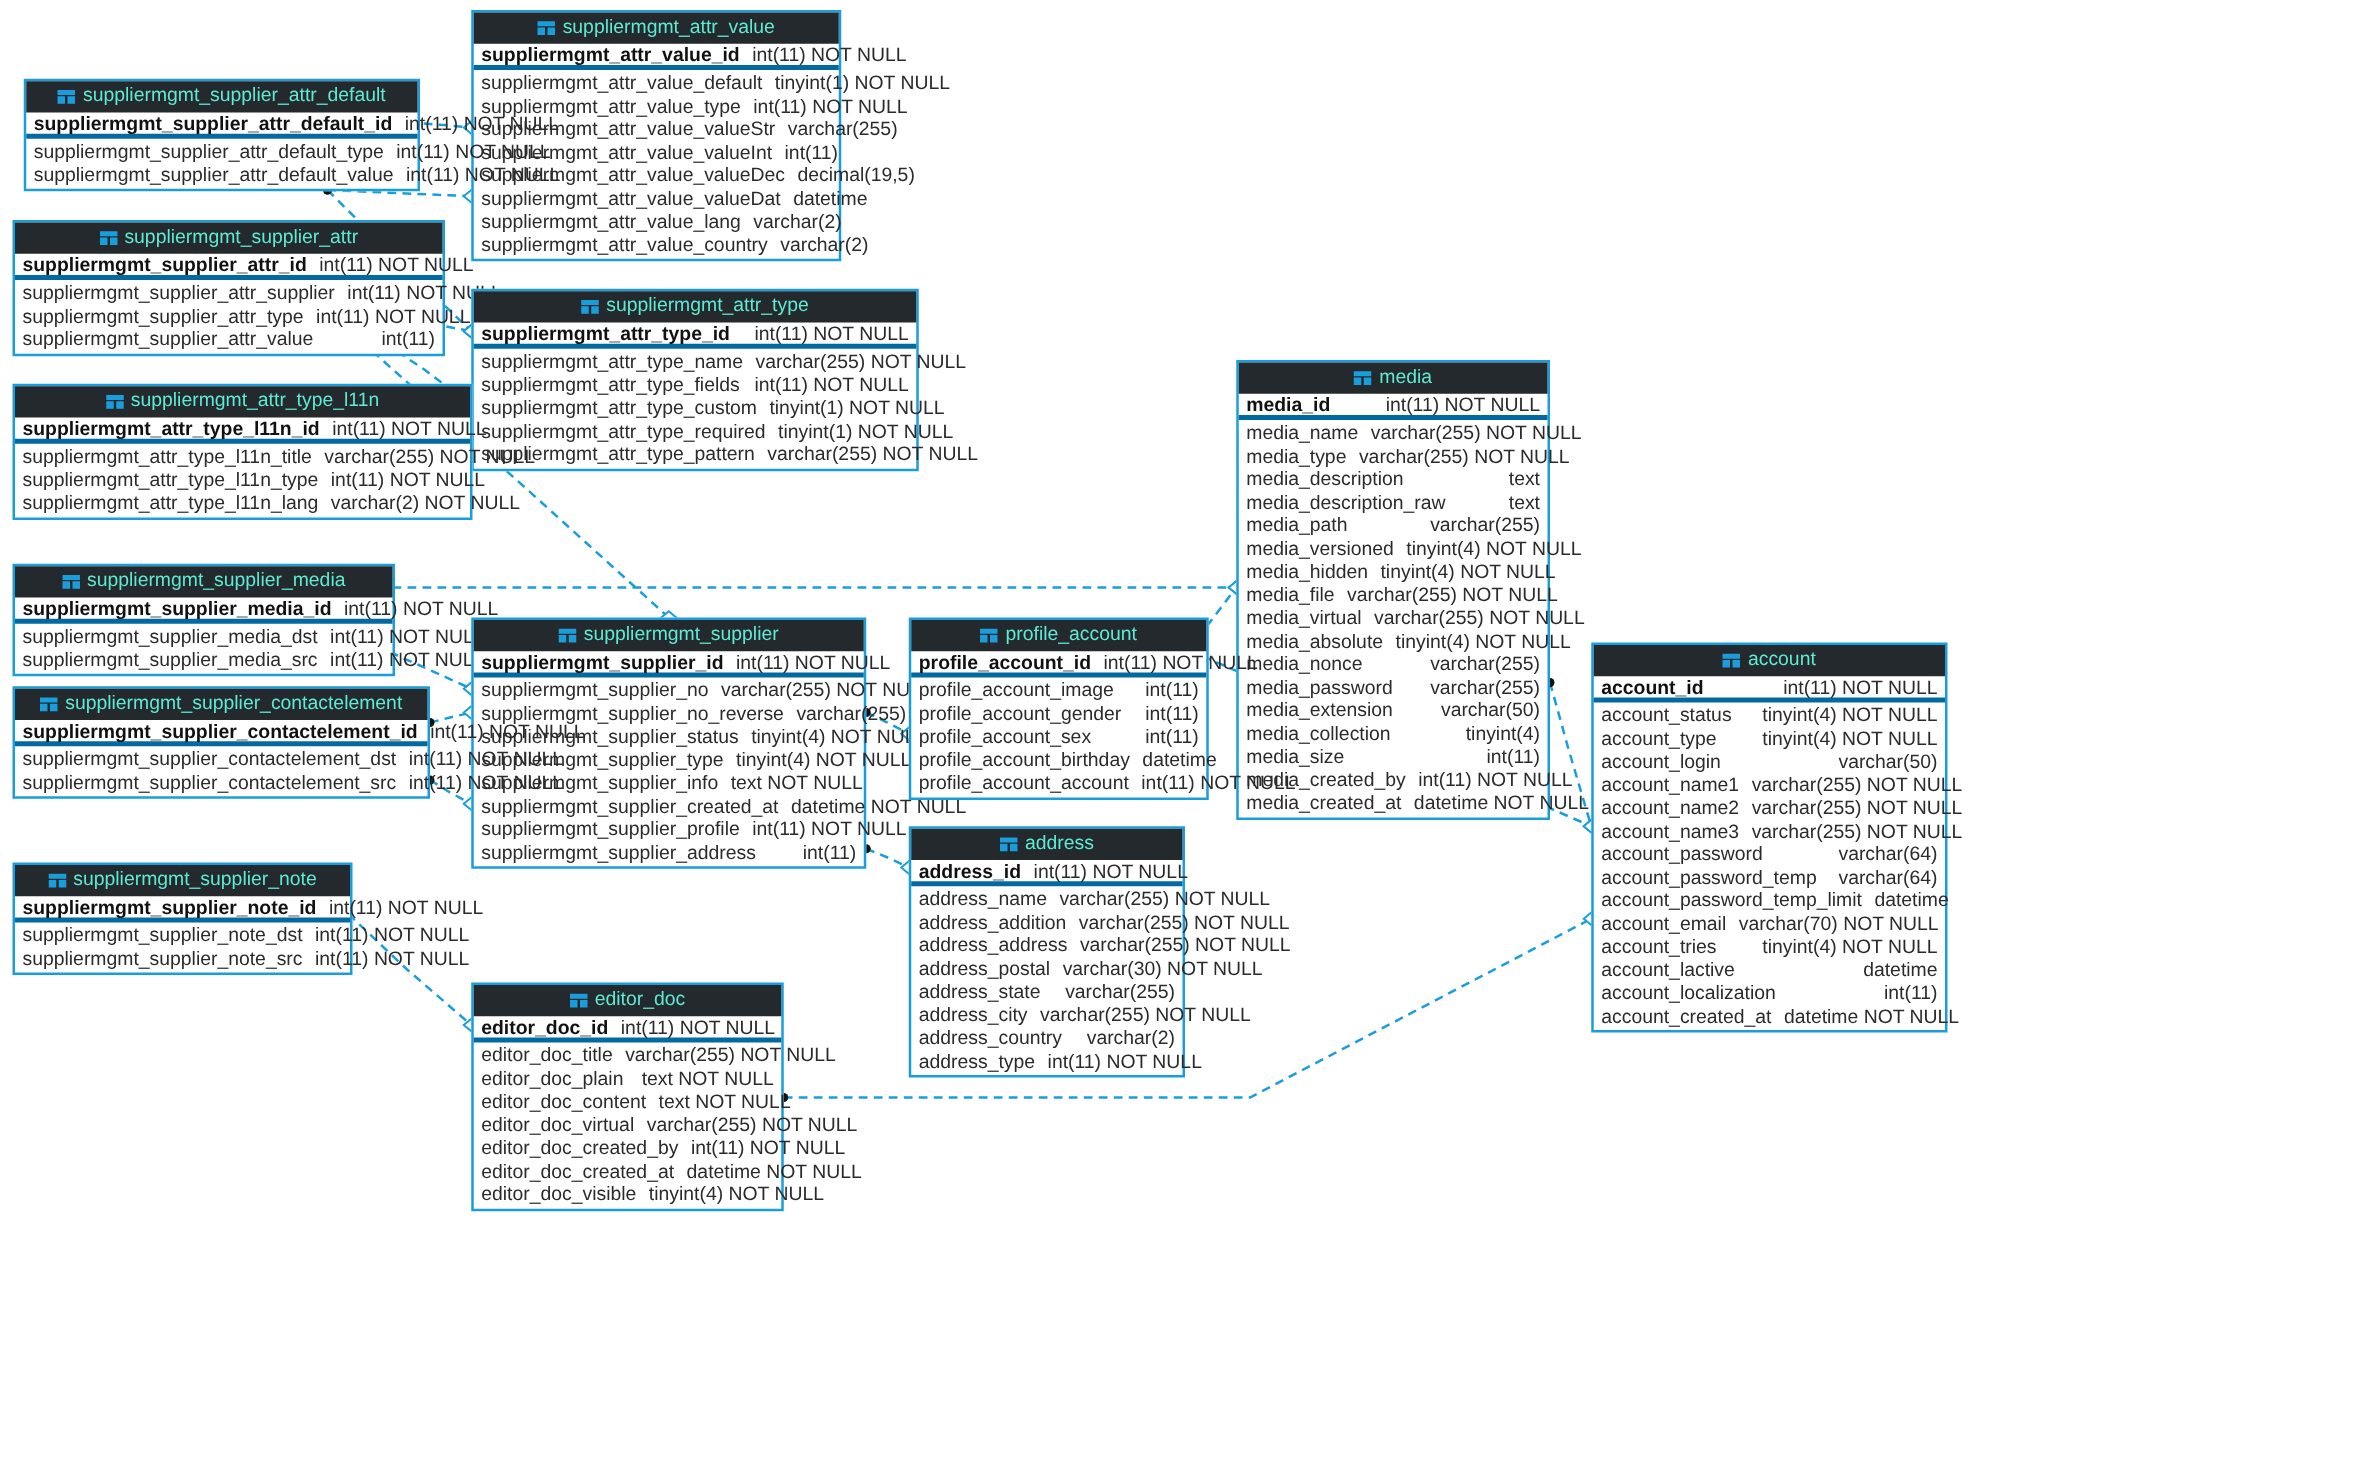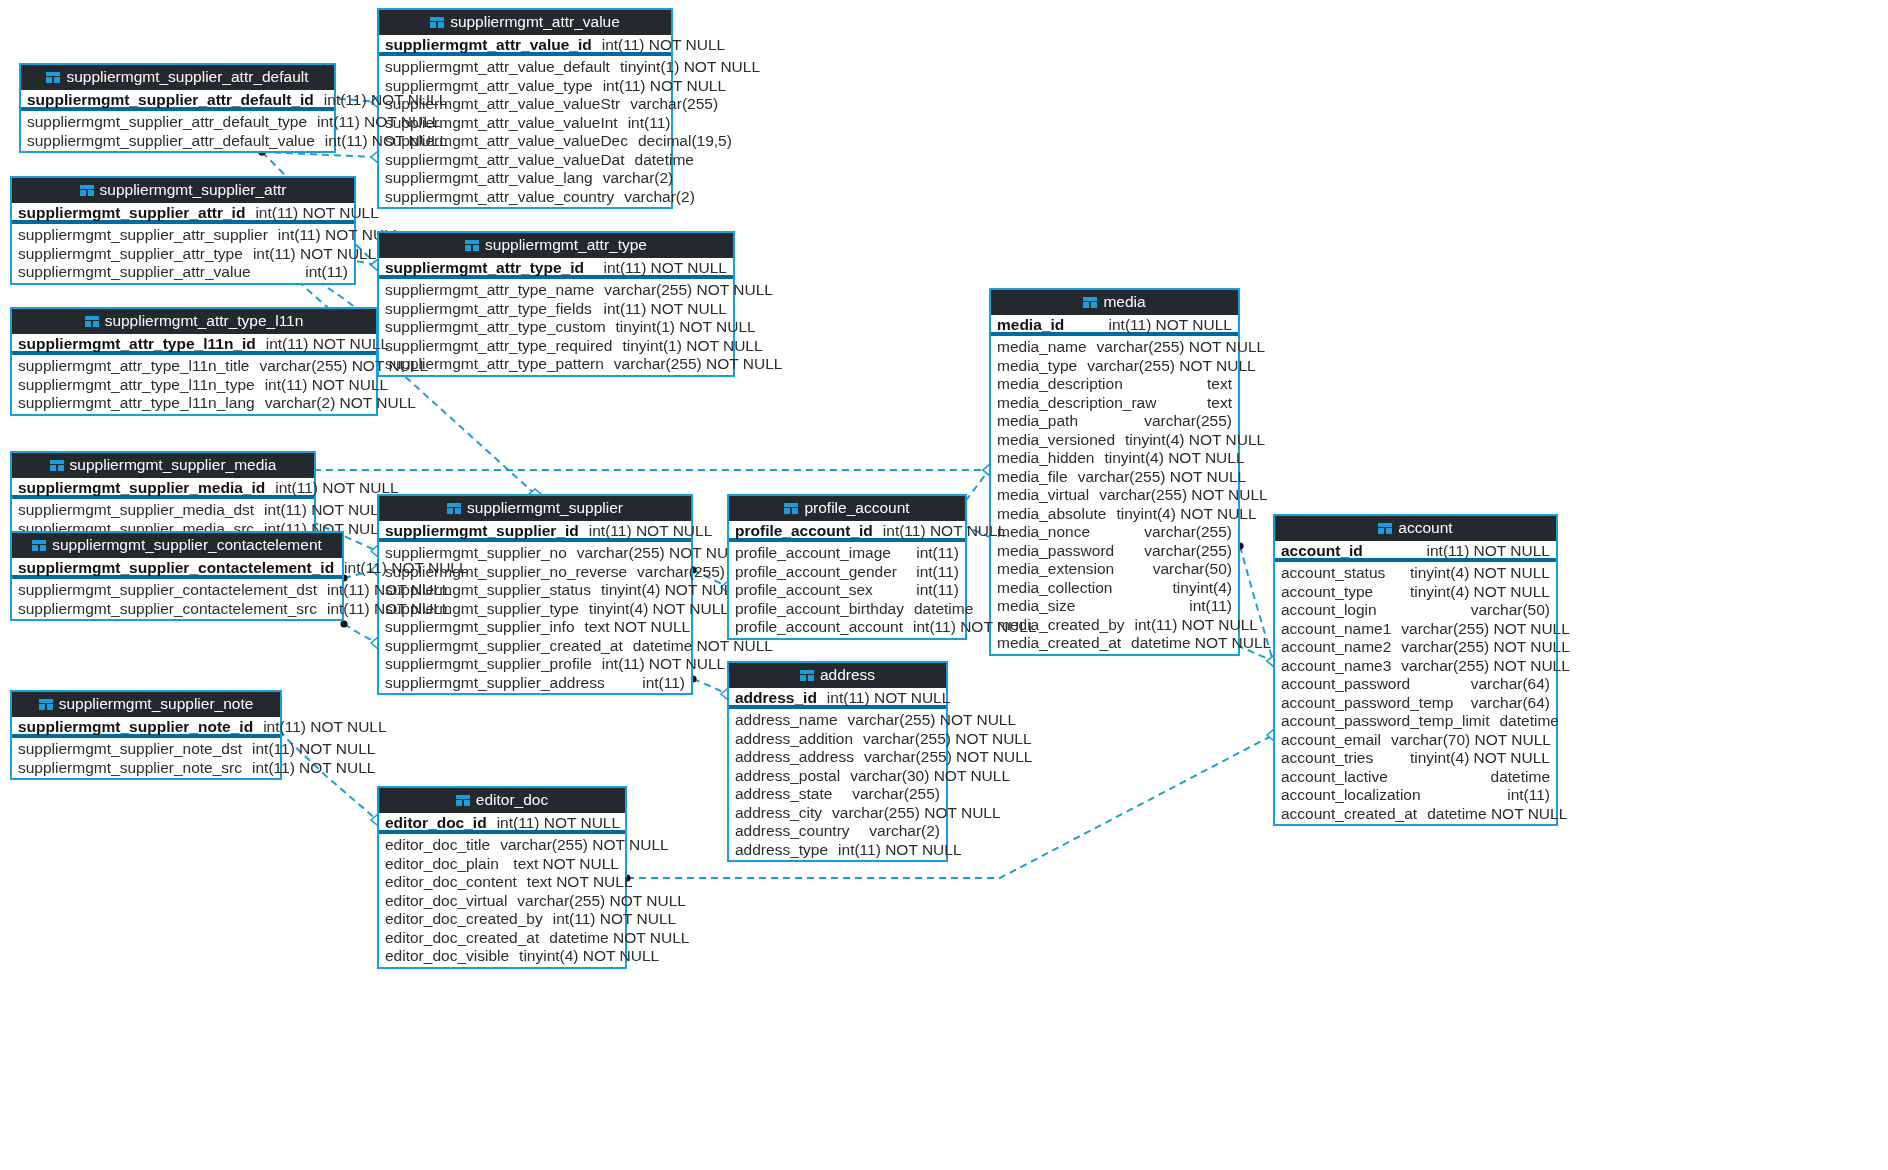--- a/index.html
+++ b/index.html
@@ -25,21 +25,21 @@
   .entity {
     position: absolute;
     background: #ffffff;
     border: 2px solid #1a9edb;
     z-index: 2;
     font-size: 15.5px;
     line-height: 1;
   }
   .ent-header {
     background: #24292d;
-    color: #ffffff;
+    color: #5eead4;
     text-align: center;
     padding: 4px 6px 5px 6px;
     font-size: 15.5px;
     white-space: nowrap;
     display: flex;
     align-items: center;
     justify-content: center;
     gap: 6px;
     height: 25px;
   }
@@ -598,21 +598,21 @@
           <div class="row">
             <span class="fname">account_localization</span>
             <span class="ftype">int(11)</span>
           </div>
           <div class="row">
             <span class="fname">account_created_at</span>
             <span class="ftype">datetime NOT NULL</span>
           </div>
         </div>
       </div>
-      <div class="entity" style="left: 10px; top: 531px; width: 334px;">
+      <div class="entity" style="left: 10px; top: 549px; width: 334px;">
         <div class="ent-header">
           <span class="tbl-icon">
             <i class="r1"></i>
             <i class="r2"></i>
             <i class="r3"></i>
           </span>
           <span>suppliermgmt_supplier_contactelement</span>
         </div>
         <div class="ent-pk">
           <span class="fname">suppliermgmt_supplier_contactelement_id</span>

